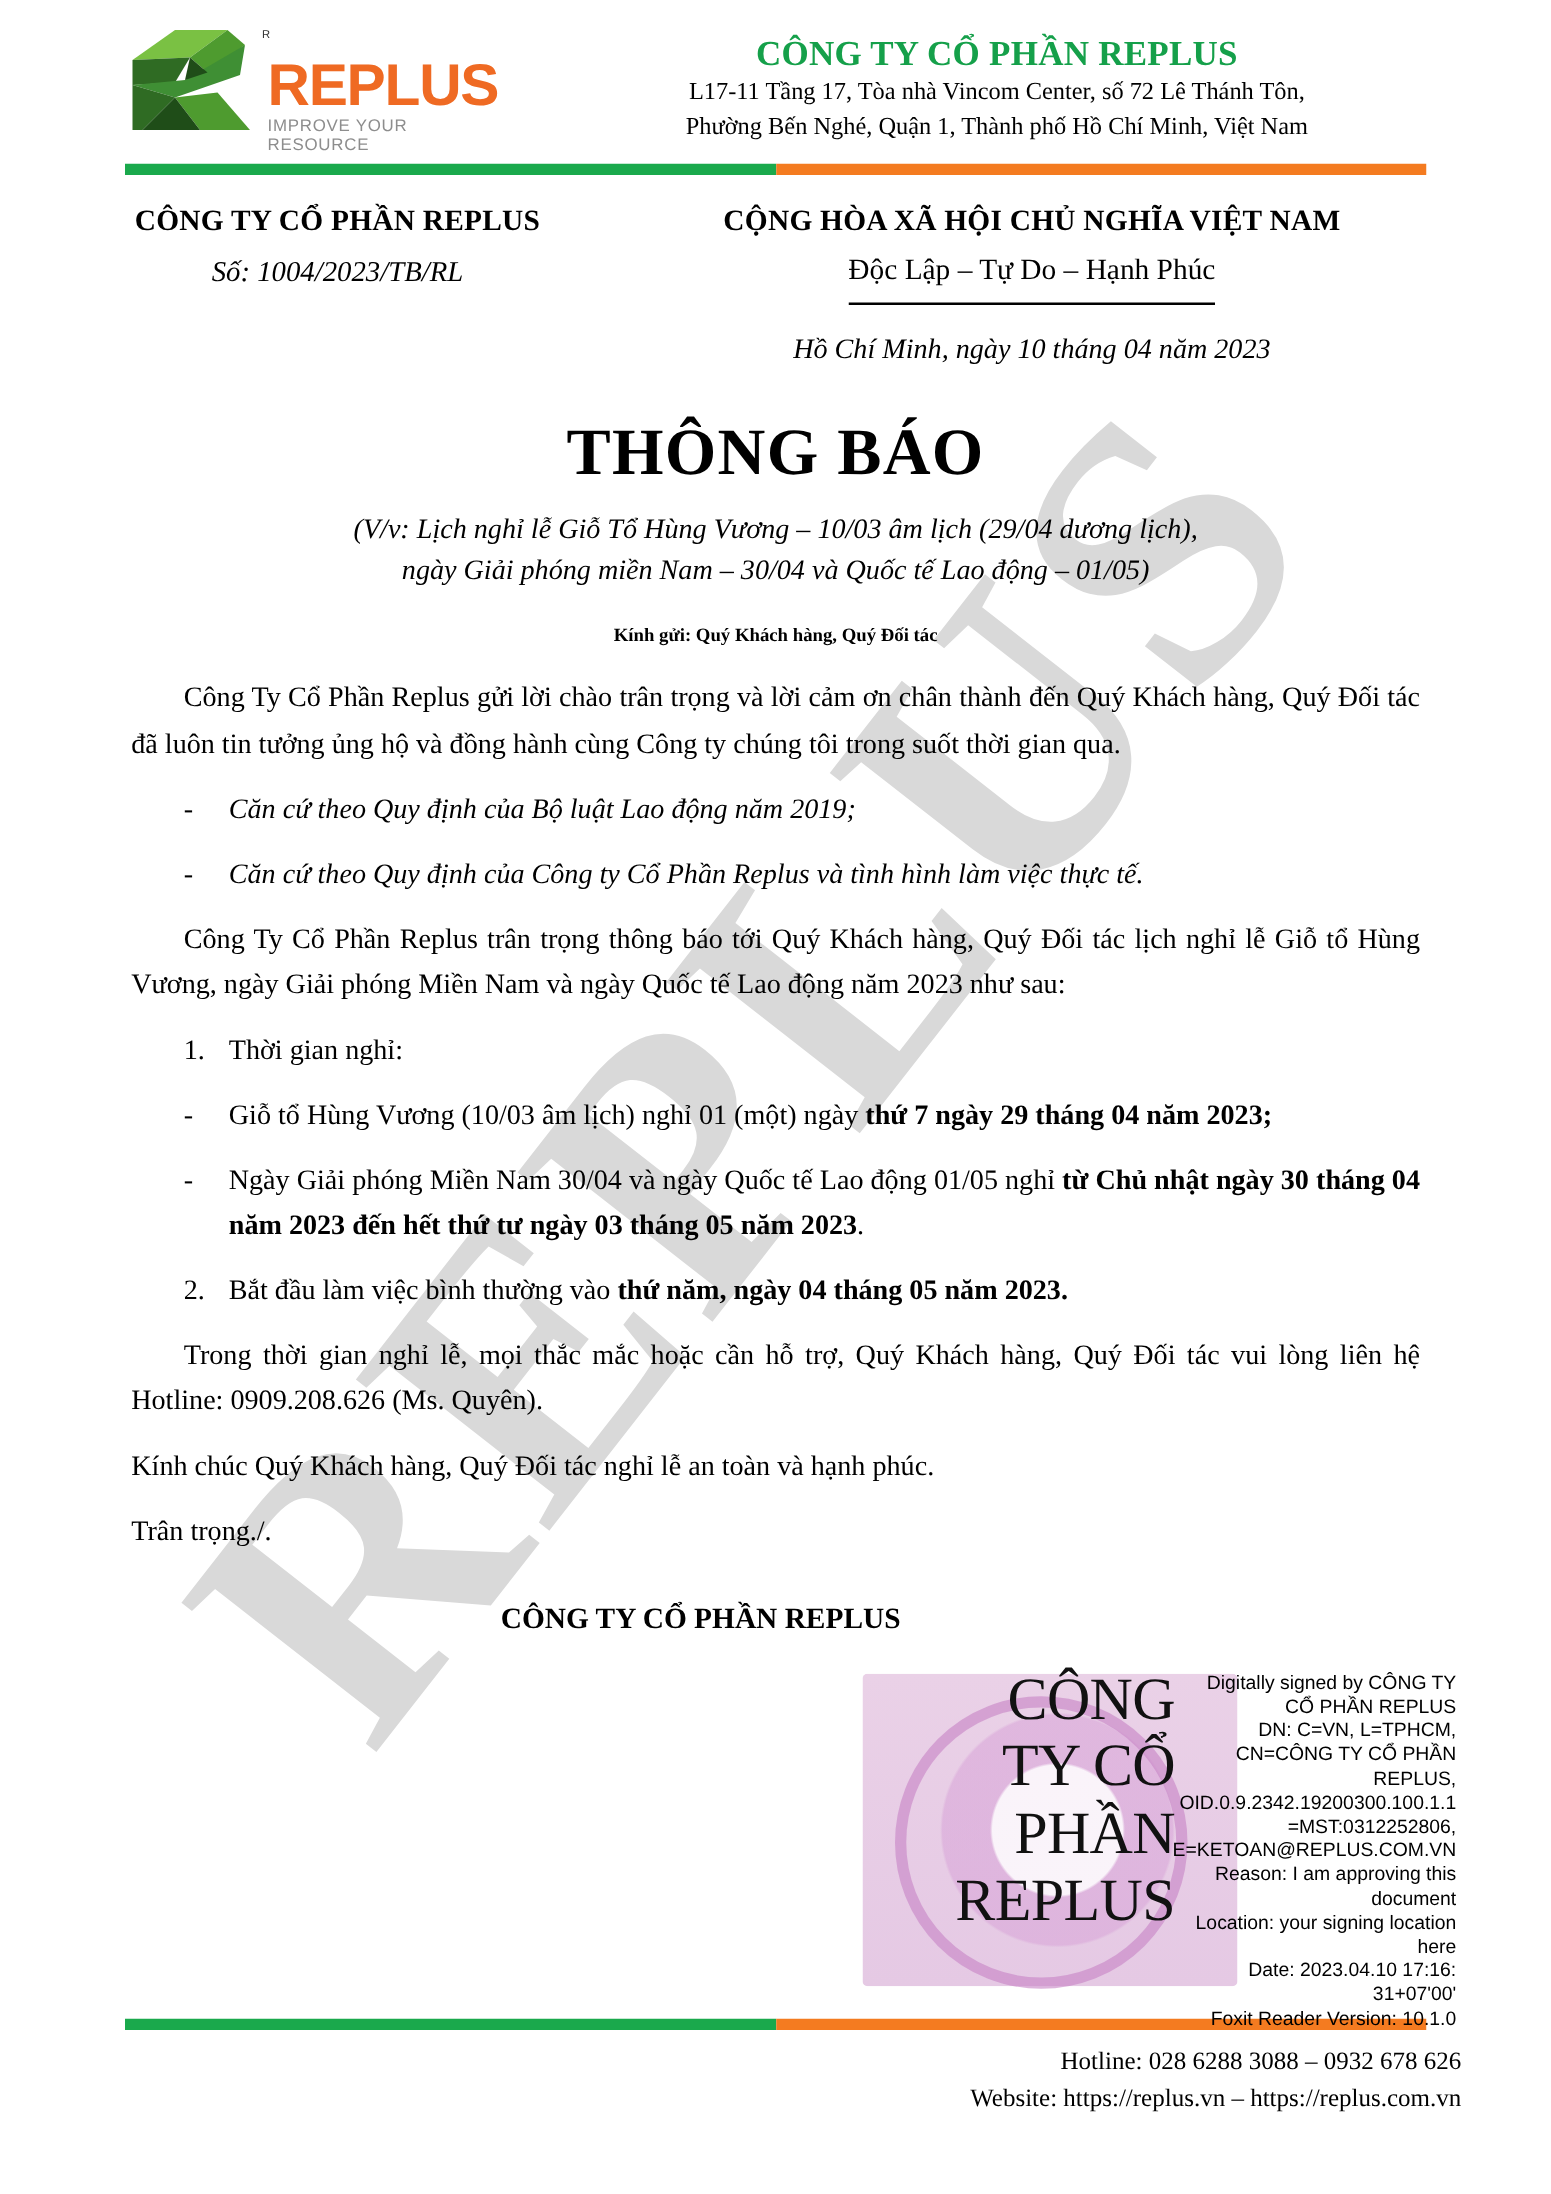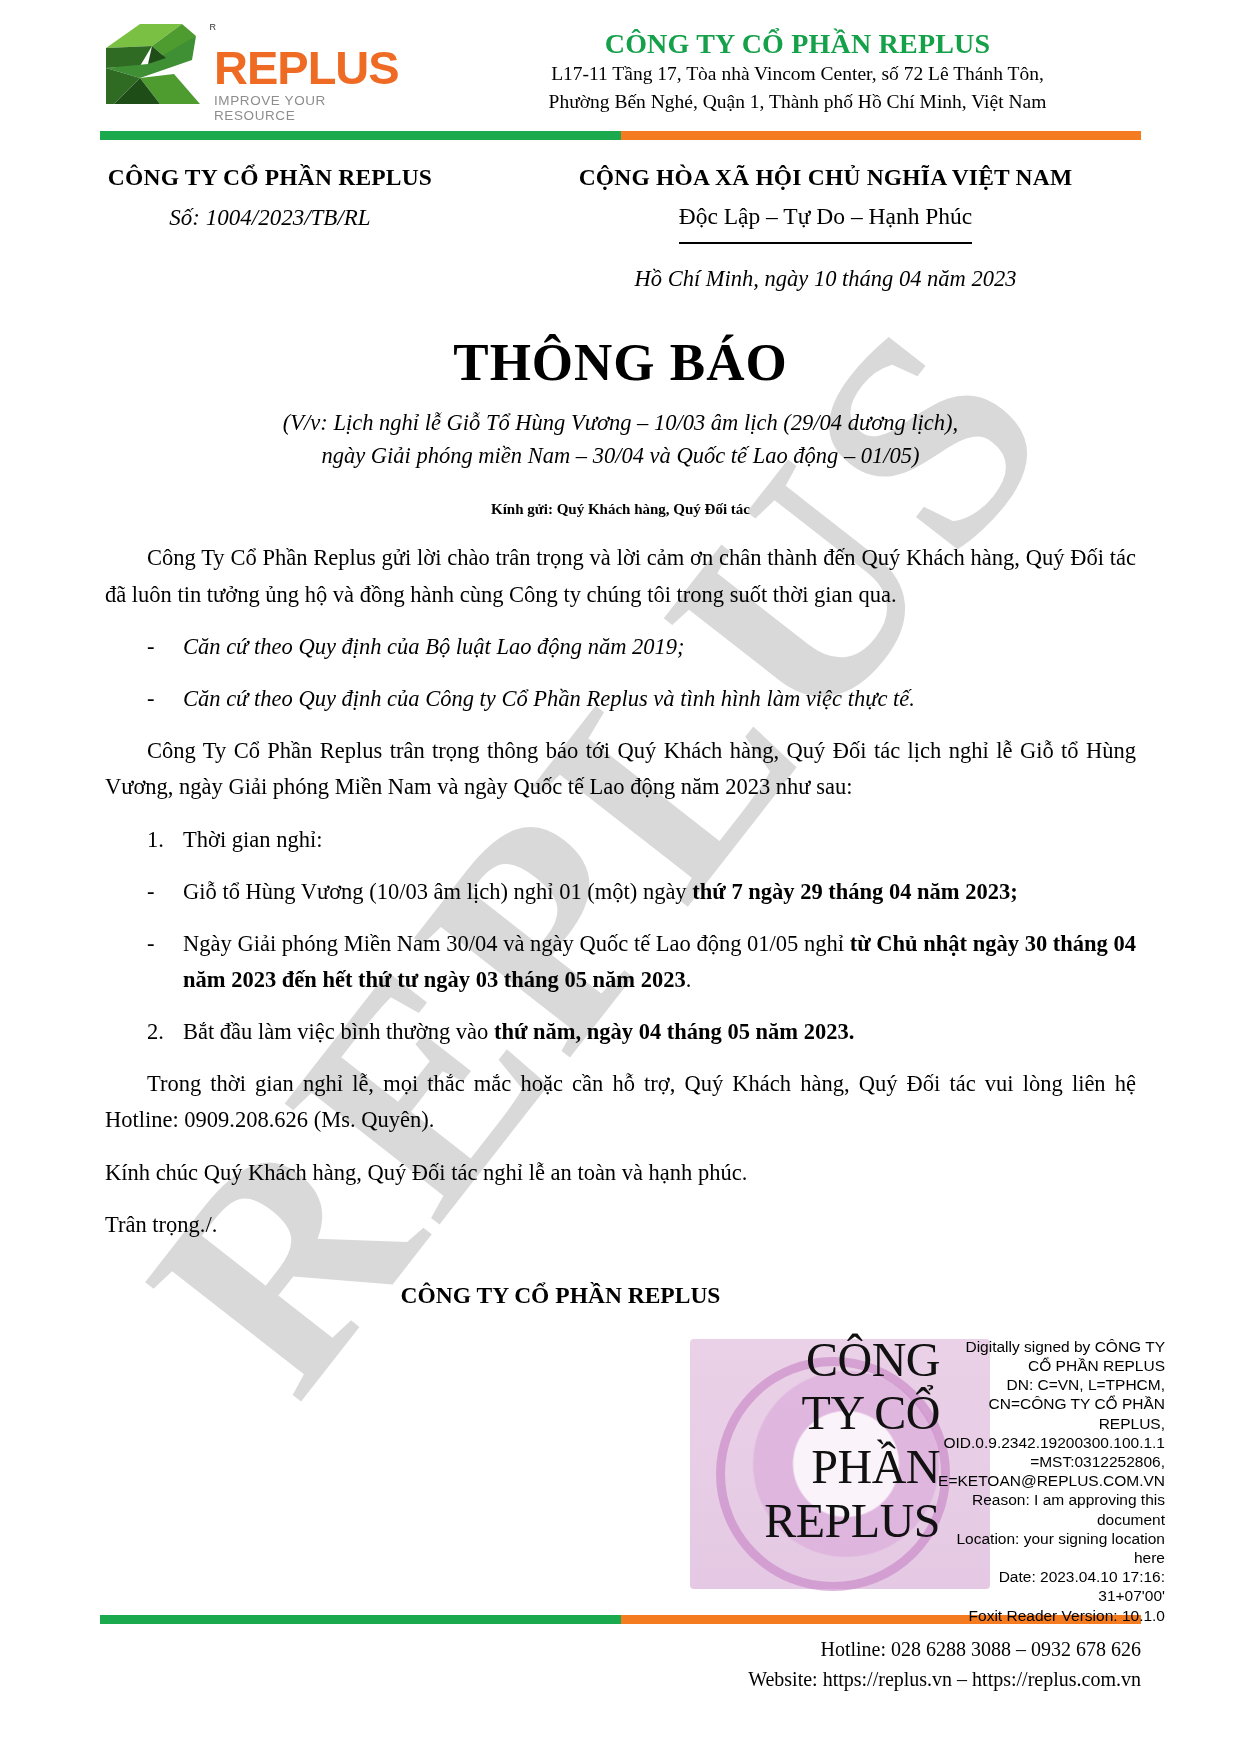--- a/index.html
+++ b/index.html
@@ -206,21 +206,21 @@
     text-align:right;
   }
   .sign-meta div { white-space:nowrap; }
 
   
   .footer-rule { display:flex; margin:0 100px; height:9px; }
   .footer-rule .g { background:#1aa94c; width:50%; }
   .footer-rule .o { background:#f47b20; width:50%; }
   .footer-text {
     text-align:right;
-    padding:10px 100px 0 0;
+    padding:10px 72px 0 0;
     font-size:20px;
     line-height:1.5;
   }
 </style>
 </head>
 <body>
 
 <div class="page">
 
   <div class="watermark">REPLUS</div>

